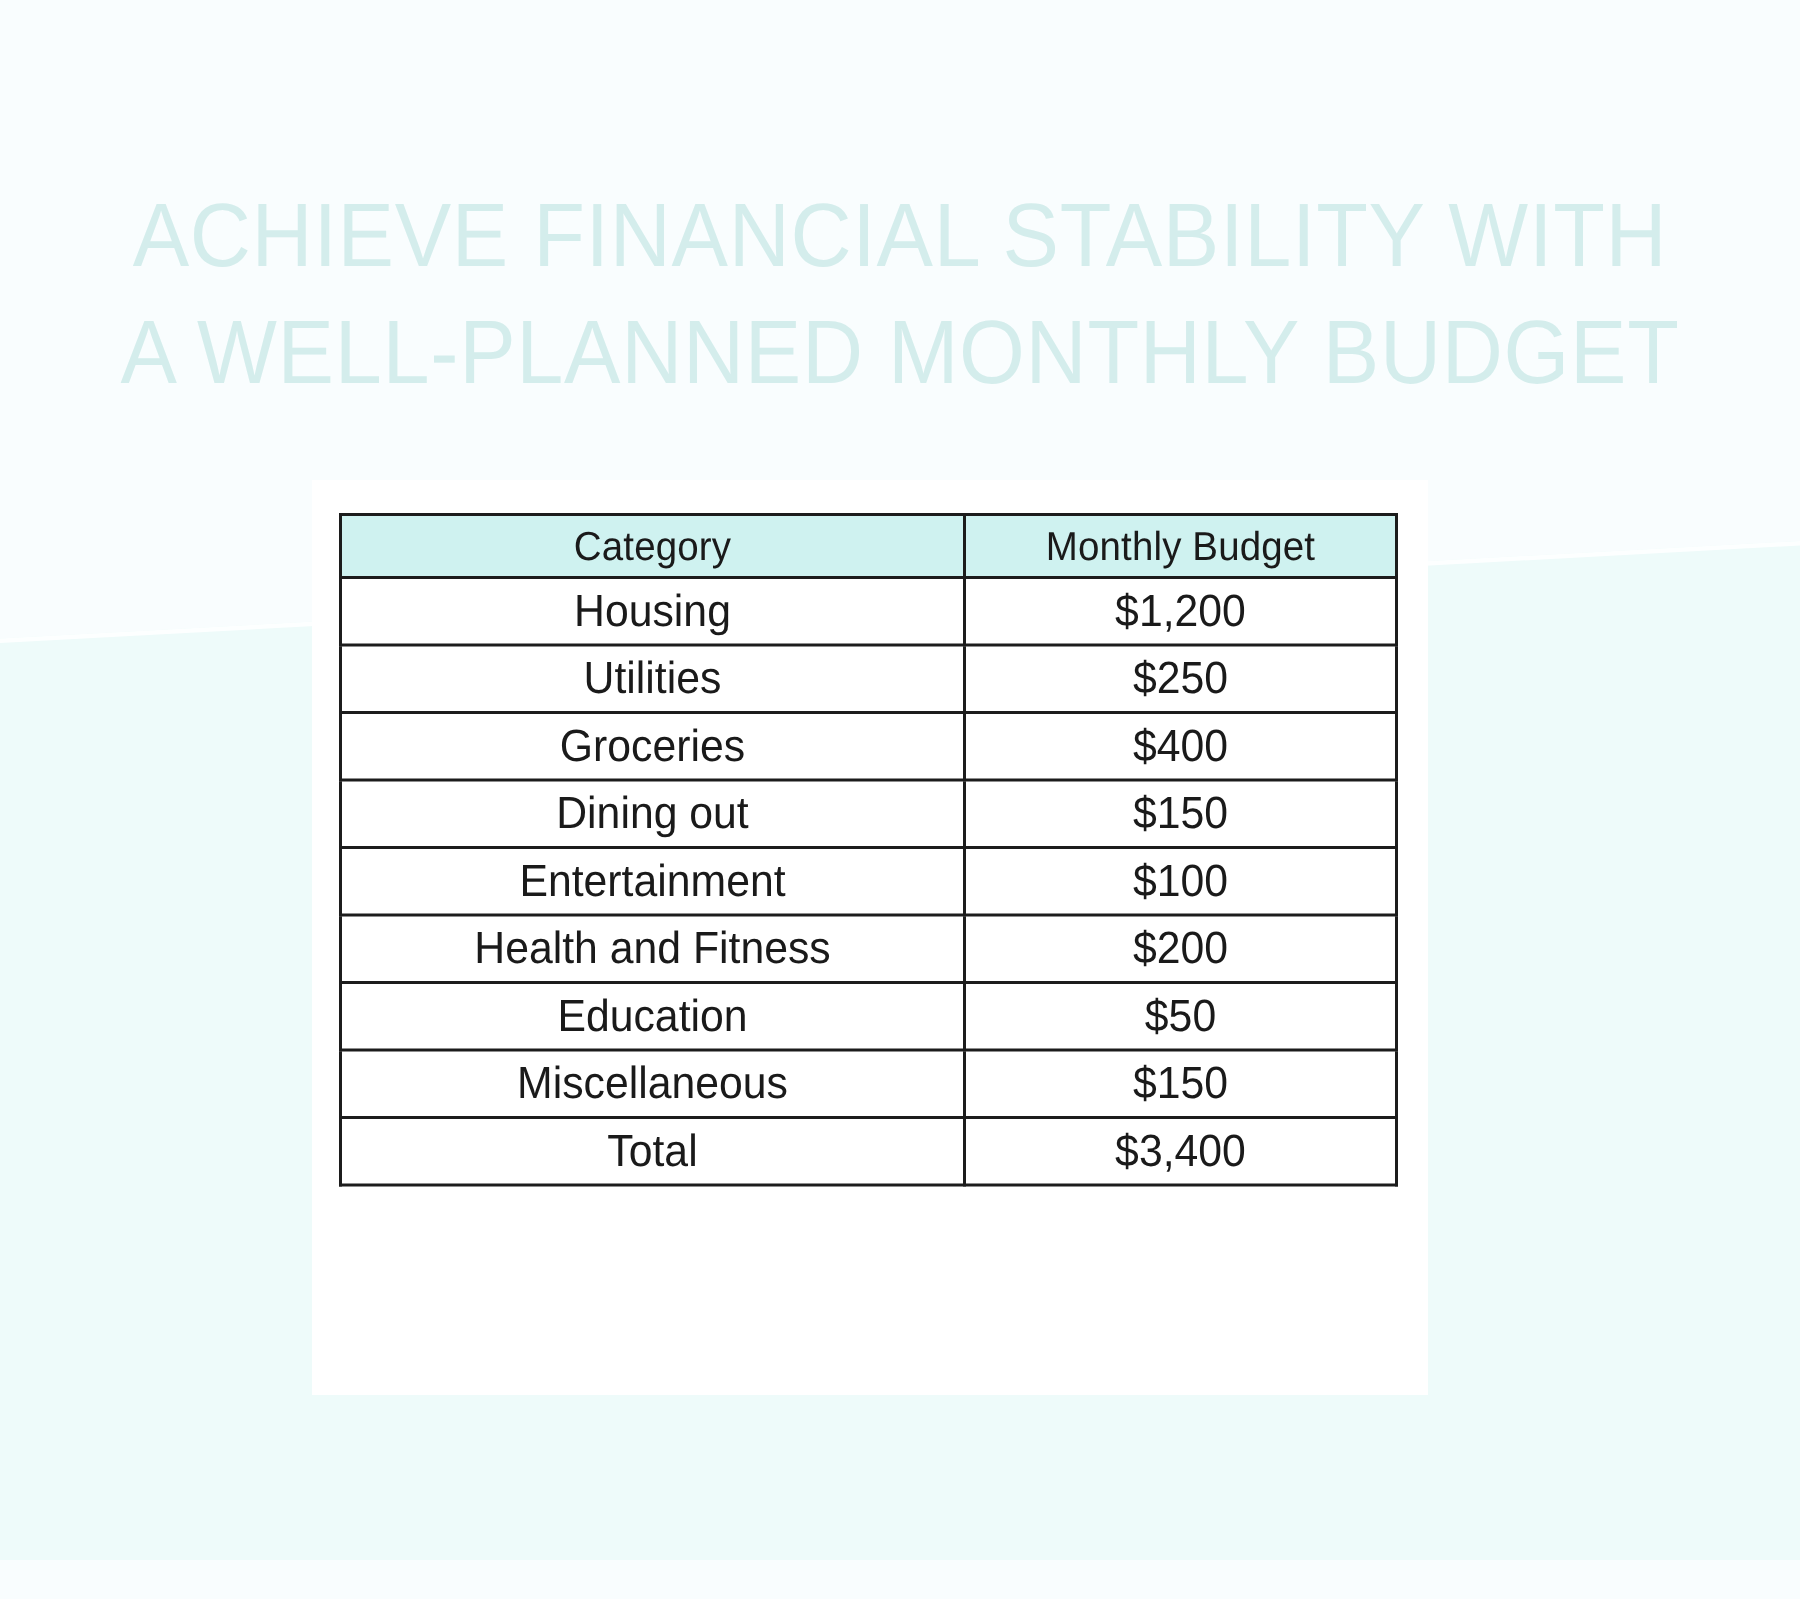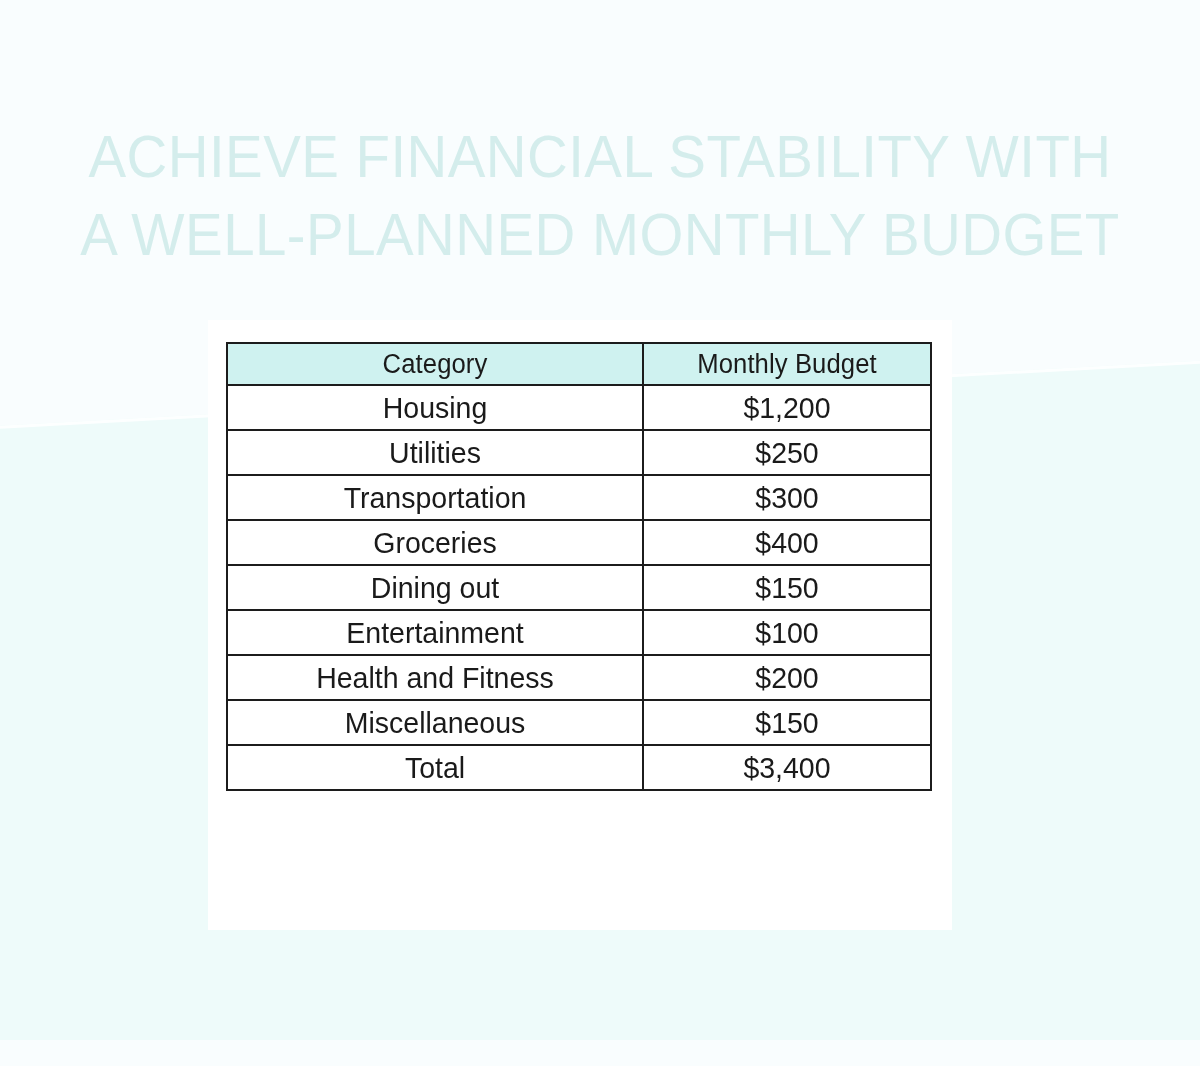--- a/index.html
+++ b/index.html
@@ -167,28 +167,20 @@
       <tr>
         <td>
             <span class="cell-inner">Utilities</span>
           </td>
         <td>
             <span class="cell-inner">$250</span>
           </td>
       </tr>
       <tr>
         <td>
-            <span class="cell-inner">Transportation</span>
-          </td>
-        <td>
-            <span class="cell-inner">$300</span>
-          </td>
-      </tr>
-      <tr>
-        <td>
             <span class="cell-inner">Groceries</span>
           </td>
         <td>
             <span class="cell-inner">$400</span>
           </td>
       </tr>
       <tr>
         <td>
             <span class="cell-inner">Dining out</span>
           </td>
@@ -203,20 +195,28 @@
         <td>
             <span class="cell-inner">$100</span>
           </td>
       </tr>
       <tr>
         <td>
             <span class="cell-inner">Health and Fitness</span>
           </td>
         <td>
             <span class="cell-inner">$200</span>
+          </td>
+      </tr>
+      <tr>
+        <td>
+            <span class="cell-inner">Education</span>
+          </td>
+        <td>
+            <span class="cell-inner">$50</span>
           </td>
       </tr>
       <tr>
         <td>
             <span class="cell-inner">Miscellaneous</span>
           </td>
         <td>
             <span class="cell-inner">$150</span>
           </td>
       </tr>

